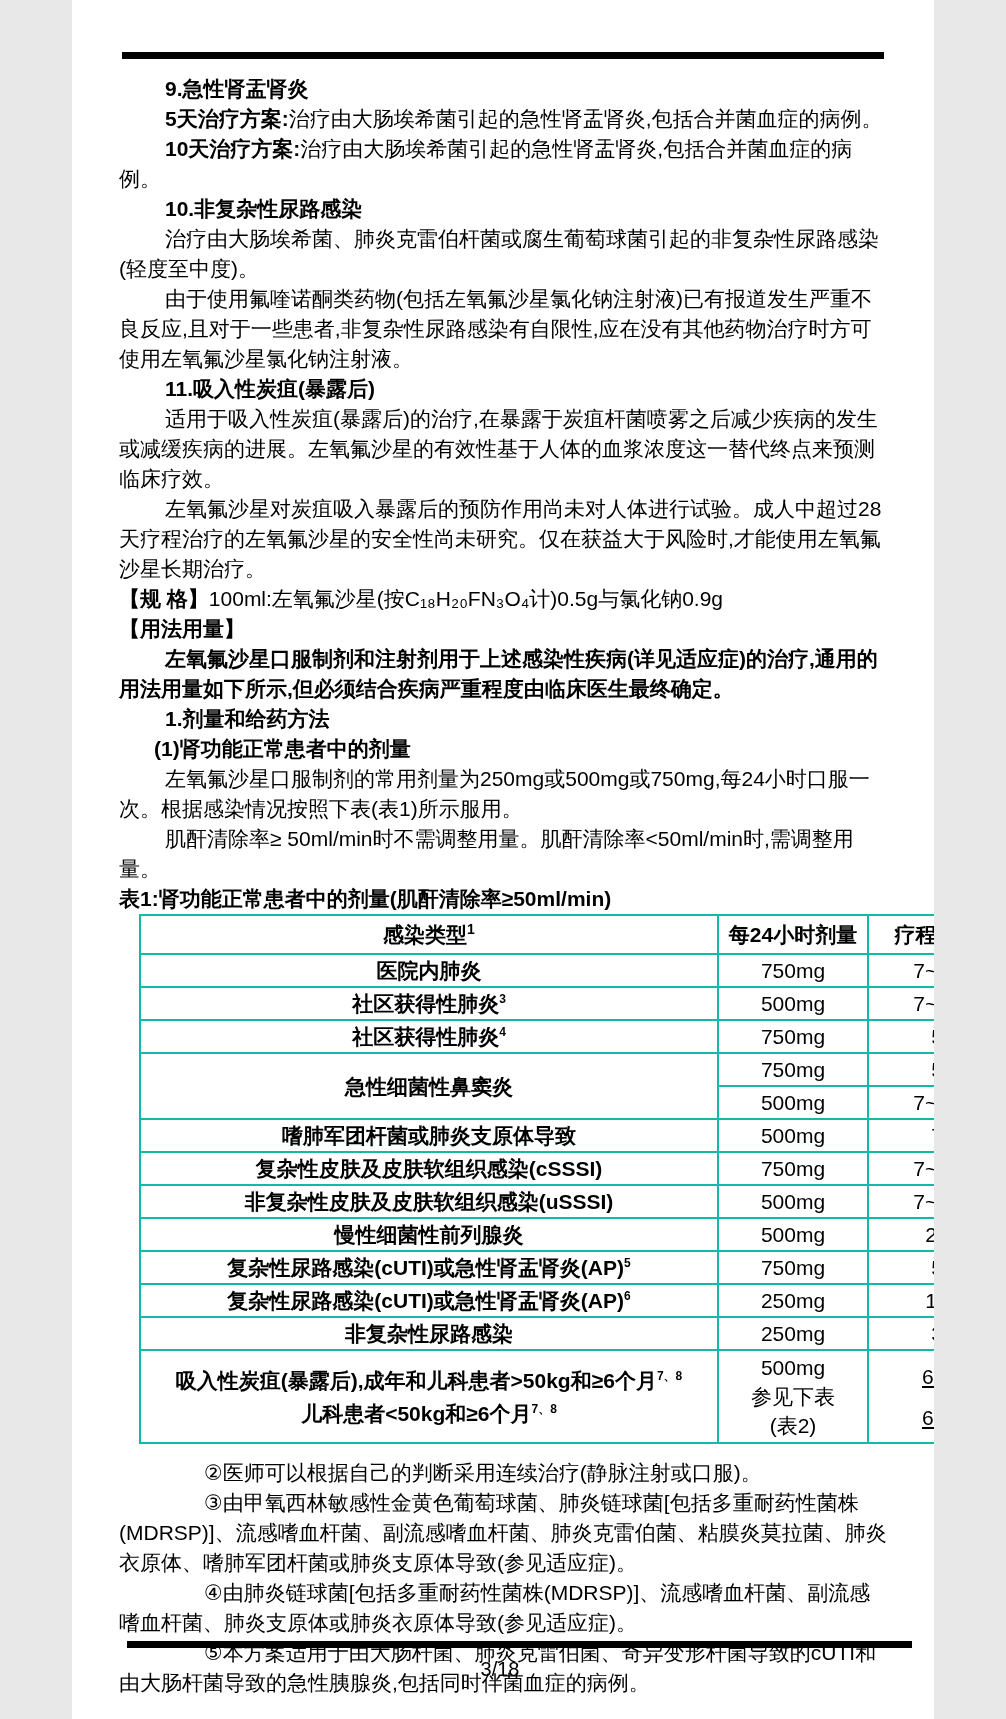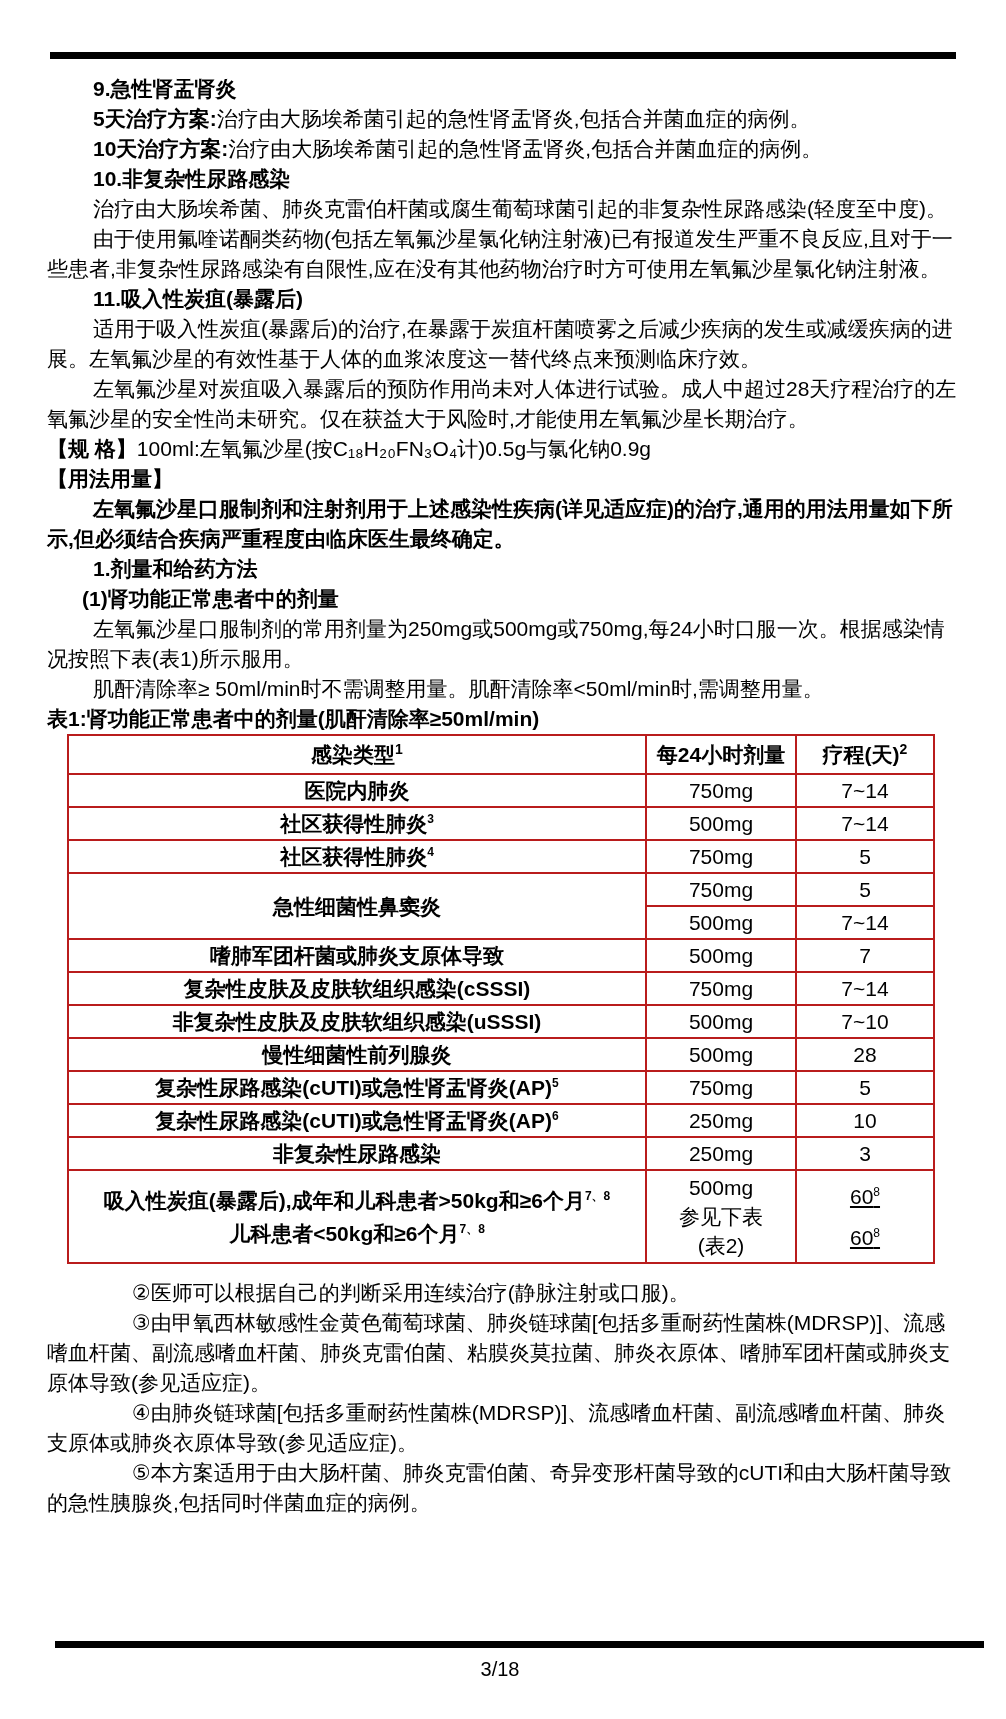--- a/index.html
+++ b/index.html
@@ -1,18 +1,18 @@
 <!DOCTYPE html>
 <html lang="zh"><head>
 <meta charset="utf-8">
 <style>
   html,body { margin:0; padding:0; background:#e8e8e8; }
   .page {
     position:relative;
-    width:1006px; height:1719px;
+    width:862px; height:1719px;
     margin:0 auto;
     background:#ffffff;
     color:#000;
     font-family:"Liberation Sans","DejaVu Sans",sans-serif;
     overflow:hidden;
   }
   .rule-top { margin:52px 50px 0 50px; height:7px; background:#000; }
   .content {
     padding:15px 45px 0 47px;
     font-size:21px;
@@ -25,21 +25,21 @@
   .note { text-indent:85px; }
   .note-first { text-indent:46px; }
   .tbl-title { text-align:left; font-weight:bold; margin-top:4px; margin-bottom:6px; }
   table.dosage {
     border-collapse:collapse;
     margin-left:20px;
     width:866px;
     table-layout:fixed;
   }
   table.dosage th, table.dosage td {
-    border:2px solid #b91c1c;
+    border:2px solid #14b8a6;
     text-align:center;
     vertical-align:middle;
     padding:2px 4px;
     line-height:27px;
     font-size:21px;
   }
   table.dosage th { font-weight:bold; line-height:31px; padding:3px 4px; }
   td.infect { font-weight:bold; }
   sup { font-size:12px; line-height:0; }
   th sup { font-size:14px; }

